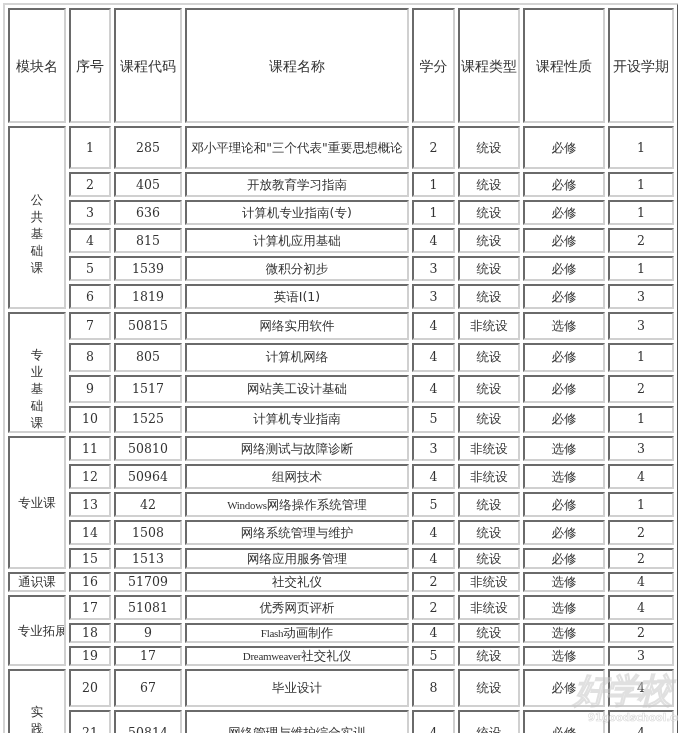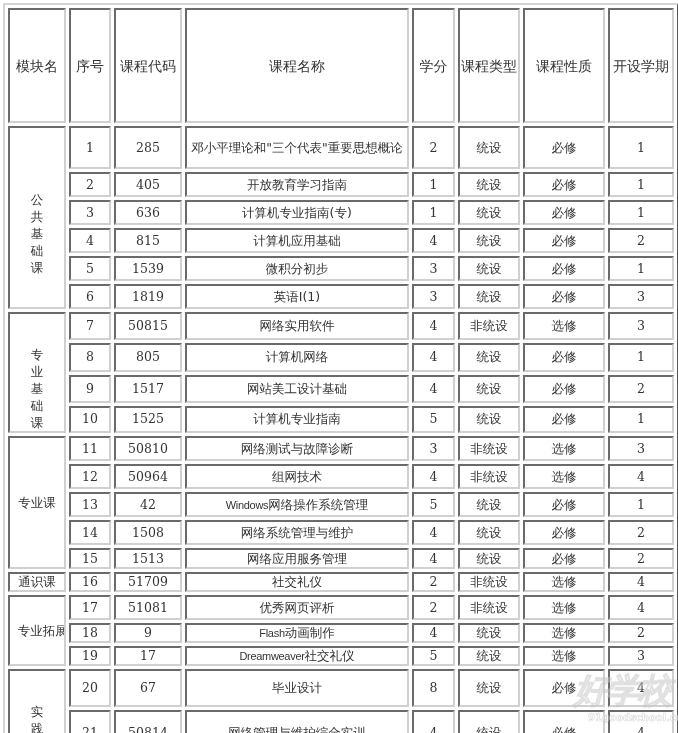--- a/index.html
+++ b/index.html
@@ -23,21 +23,21 @@
     text-align: center;
     vertical-align: middle;
     font-size: 12.5px;
     font-weight: normal;
     line-height: 16px;
     color: #333333;
     overflow: hidden;
   }
   table.curr th { height: 111px; font-size: 14px; margin-left: 12px; }
   .num { font-family: "DejaVu Serif", "Liberation Serif", serif; font-size: 12px; }
-  .mono { font-family: Liberation Sans, sans-serif; font-size: 11px; letter-spacing: -0.3px; }
+  .mono { font-family: Liberation Serif, serif; font-size: 11px; letter-spacing: -0.3px; }
   .vert { display: inline-block; width: 14px; line-height: 17px; word-break: break-all; margin-top: 32px; }
   .mod { padding: 0 2px; }
   .watermark {
     position: absolute; left: 566px; top: 668px; width: 110px; height: 62px;
     pointer-events: none; opacity: 0.55;
   }
   .wm-logo { position: absolute; left: 8px; top: 0; font-size: 34px; font-style: italic; font-weight: bold;
     color: transparent; -webkit-text-stroke: 1px #c8c8c8; letter-spacing: -2px;
     font-family: "DejaVu Sans", sans-serif; }
   .wm-url { position: absolute; left: 22px; top: 44px; font-size: 10px; color: #ffffff;

